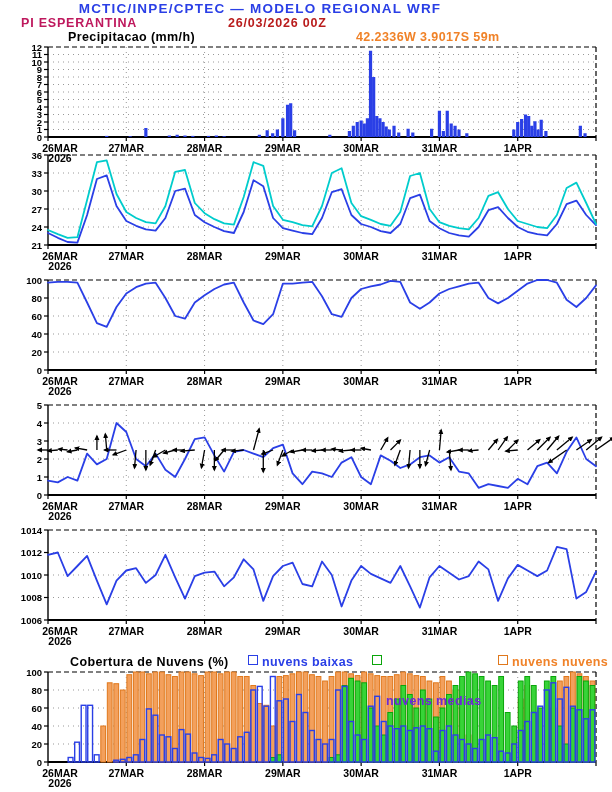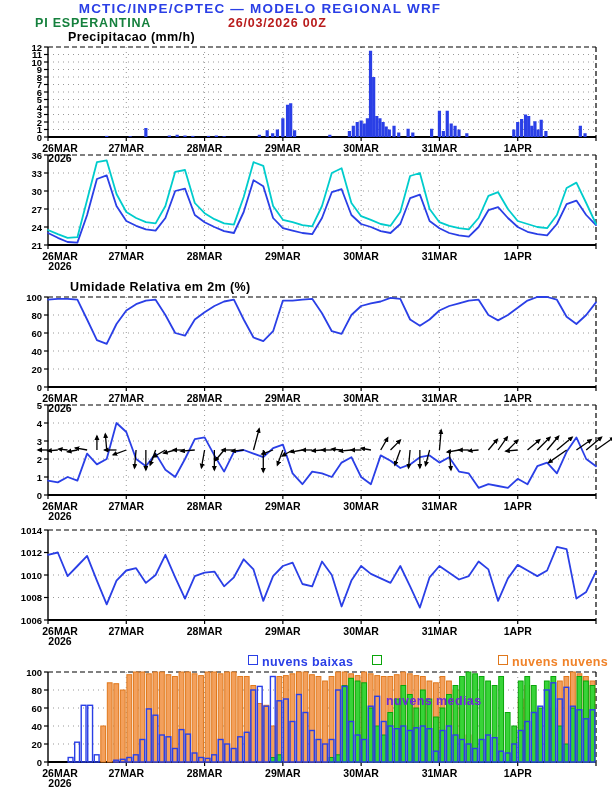--- a/index.html
+++ b/index.html
@@ -1,21 +1,21 @@
 <!DOCTYPE html>
 <html><head>
 <meta charset="utf-8">
 <style>
   html,body{margin:0;padding:0;}
   body{width:612px;height:792px;background:#fff;position:relative;
        font-family:"Liberation Sans","DejaVu Sans",sans-serif;font-weight:bold;overflow:hidden;}
   .hdr1{position:absolute;top:1px;left:0;width:520px;text-align:center;
         color:#2a3fe6;font-size:13.5px;letter-spacing:1.2px;}
   .hdr2{position:absolute;top:16px;left:0;width:612px;font-size:12.5px;letter-spacing:0.8px;}
-  .hdr2 .station{position:absolute;left:35px;color:#15803d;}
+  .hdr2 .station{position:absolute;left:21px;color:#be185d;}
   .hdr2 .run{position:absolute;left:228px;color:#b91c1c;}
   .panel{position:absolute;left:0;width:552px;}
   .trow{position:relative;height:17px;font-size:12.5px;letter-spacing:0.4px;}
   .trow span{position:absolute;top:0;white-space:nowrap;}
   .t-black{color:#000;}
   .t-orange{color:#f08228;}
   .t-cyan{color:#00cccc;}
   .t-blue{color:#2a3fe6;}
   .t-green{color:#6d28d9;margin-top:39px;}
   .lsq{position:absolute;top:3px;width:8px;height:8px;border:1.6px solid;background:#fff;}
@@ -36,20 +36,21 @@
 
 <div class="hdr1">MCTIC/INPE/CPTEC — MODELO REGIONAL WRF</div>
 <div class="hdr2">
   <span class="station">PI ESPERANTINA</span>
   <span class="run">26/03/2026 00Z</span>
 </div>
 
 <section class="panel" style="top:30px">
   <div class="trow">
     <span class="t-black" style="left:68px">Precipitacao (mm/h)</span>
+    <span class="t-orange" style="left:356px">42.2336W 3.9017S 59m</span>
   </div>
   <svg width="612" height="117">
       <line x1="44" y1="90" x2="48" y2="90" class="tick"></line>
       <text x="42" y="93.5" class="ylab" text-anchor="end">0</text>
       <line x1="48" y1="82.5" x2="596" y2="82.5" class="grid"></line>
       <line x1="44" y1="82.5" x2="48" y2="82.5" class="tick"></line>
       <text x="42" y="86" class="ylab" text-anchor="end">1</text>
       <line x1="48" y1="75" x2="596" y2="75" class="grid"></line>
       <line x1="44" y1="75" x2="48" y2="75" class="tick"></line>
       <text x="42" y="78.5" class="ylab" text-anchor="end">2</text>
@@ -210,23 +211,20 @@
       <text x="439.42857142857144" y="105" class="xlab" text-anchor="middle">31MAR</text>
       <line x1="517.7142857142857" y1="90" x2="517.7142857142857" y2="94" class="tick"></line>
       <text x="517.7142857142857" y="105" class="xlab" text-anchor="middle">1APR</text>
       <line x1="596" y1="90" x2="596" y2="94" class="tick"></line>
       <polyline points="48.0,78.0 57.8,82.8 67.6,87.0 77.4,87.6 87.1,60.0 96.9,24.0 106.7,20.4 116.5,51.0 126.3,66.0 136.1,70.8 145.9,74.4 155.6,75.6 165.4,63.0 175.2,36.0 185.0,33.6 194.8,60.0 204.6,67.2 214.4,72.0 224.1,76.2 233.9,78.0 243.7,57.0 253.5,25.2 263.3,31.2 273.1,63.0 282.9,73.2 292.6,75.6 302.4,78.0 312.2,79.2 322.0,63.0 331.8,37.2 341.6,34.2 351.4,60.0 361.1,69.0 370.9,72.0 380.7,76.2 390.5,78.0 400.3,69.0 410.1,43.2 419.9,39.6 429.6,66.0 439.4,73.2 449.2,78.0 459.0,80.4 468.8,81.6 478.6,72.0 488.4,55.2 498.1,52.2 507.9,63.0 517.7,72.0 527.5,76.8 537.3,79.2 547.1,80.4 556.9,69.0 566.6,49.2 576.4,45.6 586.2,60.0 596.0,70.2" fill="none" stroke="#2a3fe6" stroke-width="1.8" stroke-linejoin="round" stroke-linecap="round"></polyline>
       <polyline points="48.0,75.0 57.8,79.2 67.6,82.8 77.4,82.2 87.1,45.0 96.9,7.2 106.7,5.4 116.5,39.0 126.3,57.0 136.1,63.0 145.9,67.2 155.6,68.4 165.4,51.0 175.2,16.8 185.0,15.0 194.8,48.0 204.6,58.2 214.4,64.2 224.1,68.4 233.9,69.6 243.7,42.0 253.5,7.2 263.3,10.8 273.1,51.0 282.9,64.8 292.6,67.2 302.4,70.2 312.2,71.4 322.0,51.0 331.8,18.0 341.6,13.2 351.4,48.0 361.1,61.2 370.9,64.8 380.7,69.0 390.5,70.8 400.3,57.0 410.1,21.0 419.9,18.0 429.6,54.0 439.4,67.2 449.2,70.8 459.0,73.2 468.8,74.4 478.6,63.0 488.4,40.8 498.1,37.2 507.9,54.0 517.7,66.0 527.5,69.0 537.3,72.0 547.1,73.2 556.9,60.0 566.6,33.0 576.4,27.6 586.2,48.0 596.0,69.0" fill="none" stroke="#00cccc" stroke-width="1.8" stroke-linejoin="round" stroke-linecap="round"></polyline>
     </svg>
 </section>
 
 <section class="panel" style="top:280px">
-  <div class="trow">
-    <span class="t-black" style="left:70px">Umidade Relativa em 2m (%)</span>
-  </div>
   <svg width="612" height="117">
       <line x1="44" y1="90" x2="48" y2="90" class="tick"></line>
       <text x="42" y="93.5" class="ylab" text-anchor="end">0</text>
       <line x1="48" y1="72" x2="596" y2="72" class="grid"></line>
       <line x1="44" y1="72" x2="48" y2="72" class="tick"></line>
       <text x="42" y="75.5" class="ylab" text-anchor="end">20</text>
       <line x1="48" y1="54" x2="596" y2="54" class="grid"></line>
       <line x1="44" y1="54" x2="48" y2="54" class="tick"></line>
       <text x="42" y="57.5" class="ylab" text-anchor="end">40</text>
       <line x1="48" y1="36" x2="596" y2="36" class="grid"></line>
@@ -417,20 +415,21 @@
       <text x="439.42857142857144" y="105" class="xlab" text-anchor="middle">31MAR</text>
       <line x1="517.7142857142857" y1="90" x2="517.7142857142857" y2="94" class="tick"></line>
       <text x="517.7142857142857" y="105" class="xlab" text-anchor="middle">1APR</text>
       <line x1="596" y1="90" x2="596" y2="94" class="tick"></line>
       <polyline points="48.0,24.8 57.8,22.5 67.6,46.1 77.4,36.0 87.1,25.9 96.9,50.6 106.7,74.3 116.5,50.6 126.3,40.5 136.1,38.2 145.9,52.9 155.6,45.0 165.4,24.8 175.2,47.3 185.0,68.6 194.8,46.1 204.6,42.7 214.4,41.6 224.1,56.3 233.9,47.3 243.7,29.3 253.5,39.4 263.3,70.9 273.1,46.1 282.9,36.0 292.6,32.6 302.4,54.0 312.2,56.3 322.0,31.5 331.8,45.0 341.6,76.5 351.4,50.6 361.1,36.0 370.9,43.9 380.7,48.4 390.5,52.9 400.3,36.0 410.1,56.3 419.9,77.6 429.6,47.3 439.4,36.0 449.2,42.7 459.0,49.5 468.8,46.1 478.6,31.5 488.4,39.4 498.1,70.9 507.9,48.4 517.7,34.9 527.5,40.5 537.3,46.1 547.1,40.5 556.9,16.9 566.6,19.1 576.4,68.6 586.2,61.9 596.0,41.6" fill="none" stroke="#2a3fe6" stroke-width="1.8" stroke-linejoin="round" stroke-linecap="round"></polyline>
     </svg>
 </section>
 
 <section class="panel" style="top:655px">
   <div class="trow">
+    <span class="t-black" style="left:70px">Cobertura de Nuvens (%)</span>
     <span class="lsq b" style="left:248px"></span>
     <span class="t-blue" style="left:262px">nuvens baixas</span>
     <span class="lsq g" style="left:372px"></span>
     <span class="t-green" style="left:386px">nuvens medias</span>
     <span class="lsq o" style="left:498px"></span>
     <span class="t-orange" style="left:512px">nuvens nuvens</span>
   </div>
   <svg width="612" height="117">
       <line x1="44" y1="90" x2="48" y2="90" class="tick"></line>
       <text x="42" y="93.5" class="ylab" text-anchor="end">0</text>

